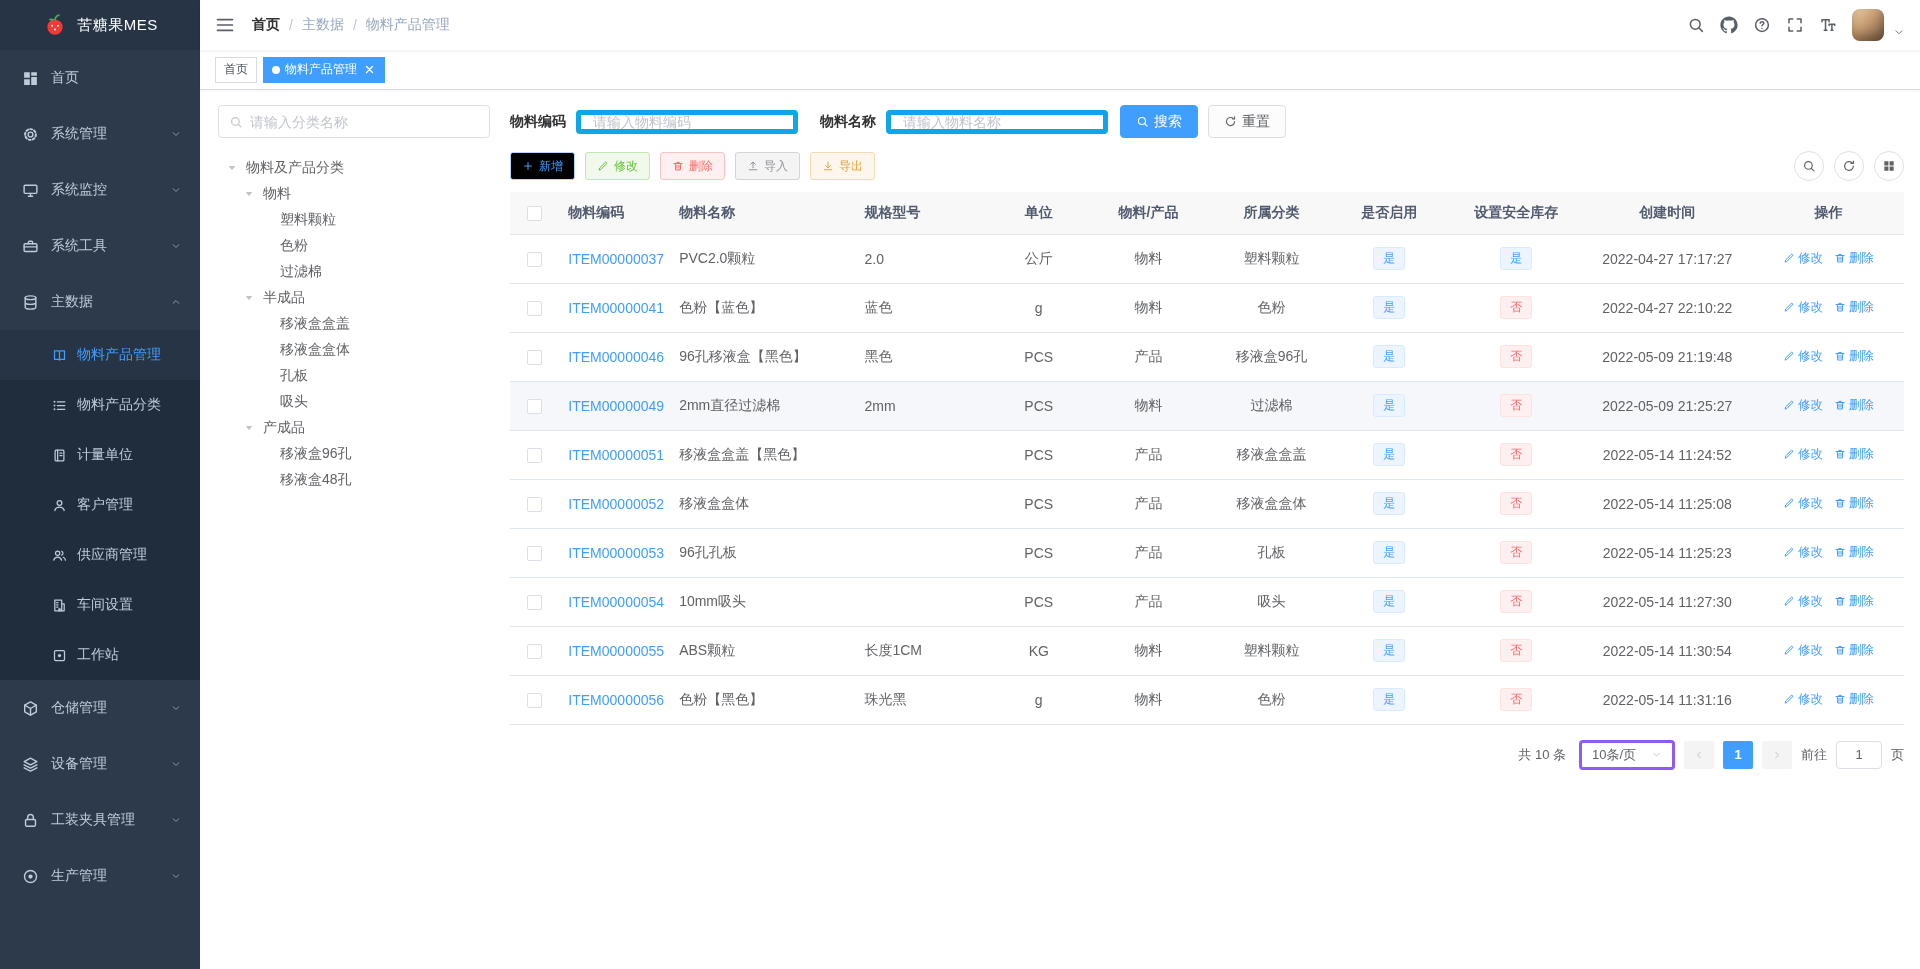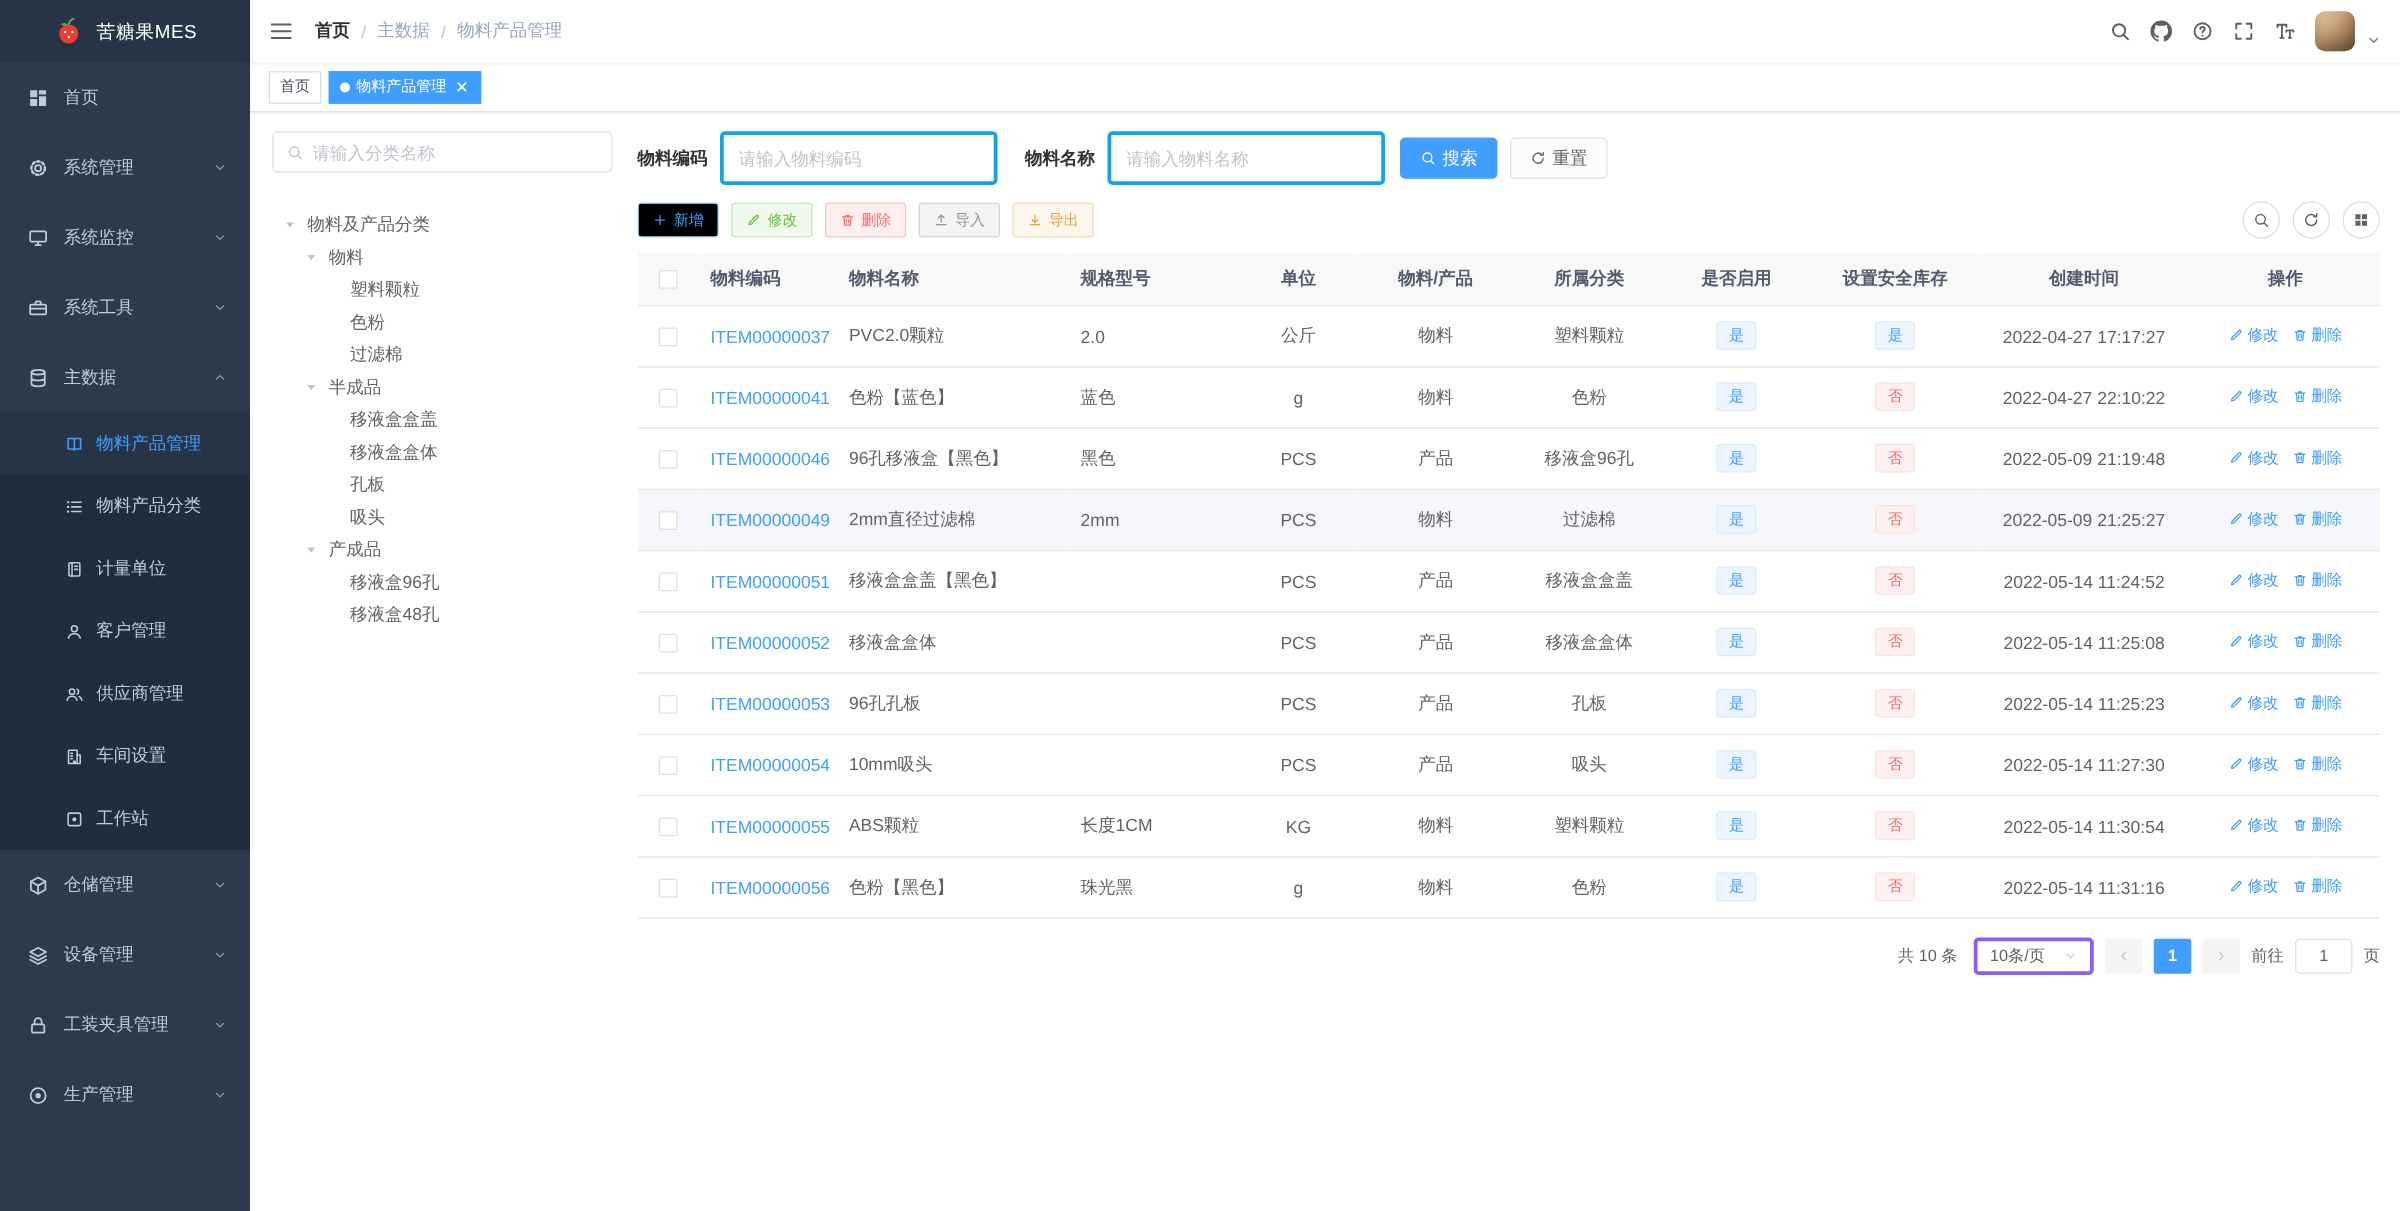--- a/index.html
+++ b/index.html
@@ -46,30 +46,30 @@
   .tab-dot{width:8px;height:8px;border-radius:50%;background:#fff;margin-right:5px}
   .tab-close{width:13px;height:13px;margin-left:6px;color:#fff}
 
   
   .content{flex:1;display:flex;padding:15px 16px 0 18px;gap:20px;background:#fff;min-height:0}
   .left-panel{width:272px;flex-shrink:0}
   .tree-search{height:33px;border:1px solid #dcdfe6;border-radius:4px;display:flex;align-items:center;padding:0 10px;gap:7px}
   .ts-icon{width:14px;height:14px;color:#c0c4cc}
   .tree-search input{border:none;flex:1;font-size:14px;color:#606266;min-width:0}
   .tree-search input::placeholder{color:#c0c4cc}
-  .tree{margin-top:29px}
+  .tree{margin-top:17px}
   .tree-node{height:26px;display:flex;align-items:center;font-size:14px;color:#606266;cursor:pointer;white-space:nowrap}
   .tree-caret{width:20px;height:12px;color:#c0c4cc;display:inline-flex;align-items:center}
   .tree-caret svg{width:12px;height:12px}
 
   .right-panel{flex:1;min-width:0}
   .filter-row{display:flex;align-items:center;margin-bottom:13px}
   .f-label{font-weight:700;font-size:14px;color:#303133;margin-right:10px;white-space:nowrap}
   .f-label.g2{margin-left:22px}
-  .f-input{width:222px;height:43px;border:3px solid #0ea5e9;border-radius:4px;padding:0 12px;font-size:14px;color:#606266}
+  .f-input{width:222px;height:24px;border:5px solid #0ea5e9;border-radius:4px;padding:0 12px;font-size:14px;color:#606266}
   .f-input::placeholder{color:#c0c4cc}
   .btn{height:33px;display:inline-flex;align-items:center;gap:5px;padding:0 15px;border-radius:4px;font-size:14px;border:1px solid transparent;font-family:inherit}
   .btn .b-icn{width:13px;height:13px}
   .btn-primary{background:#409eff;border-color:#409eff;color:#fff;margin-left:12px}
   .btn-plain{background:#fcfcfd;border-color:#dcdfe6;color:#606266;margin-left:10px}
 
   .toolbar-row{display:flex;align-items:center;justify-content:space-between;margin-bottom:11px}
   .toolbar-left{display:flex;align-items:center;gap:10px}
   .mini-btn{height:28px;display:inline-flex;align-items:center;gap:5px;padding:0 11px;border-radius:3px;font-size:12px;border:1px solid;font-family:inherit}
   .mini-btn .b-icn{width:12px;height:12px}

